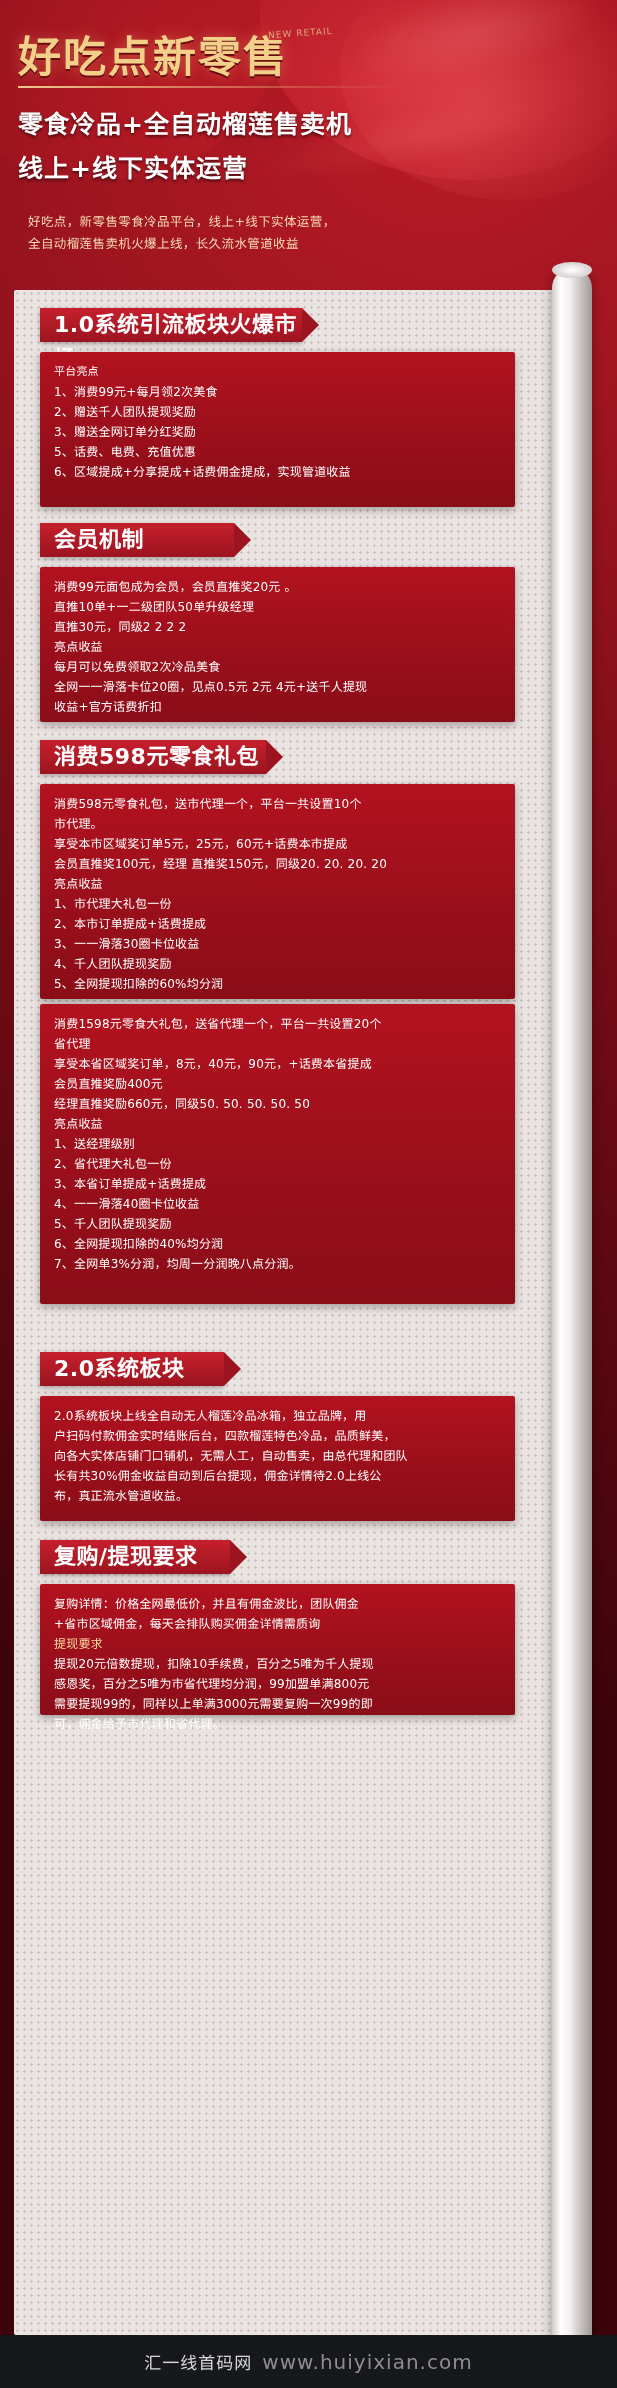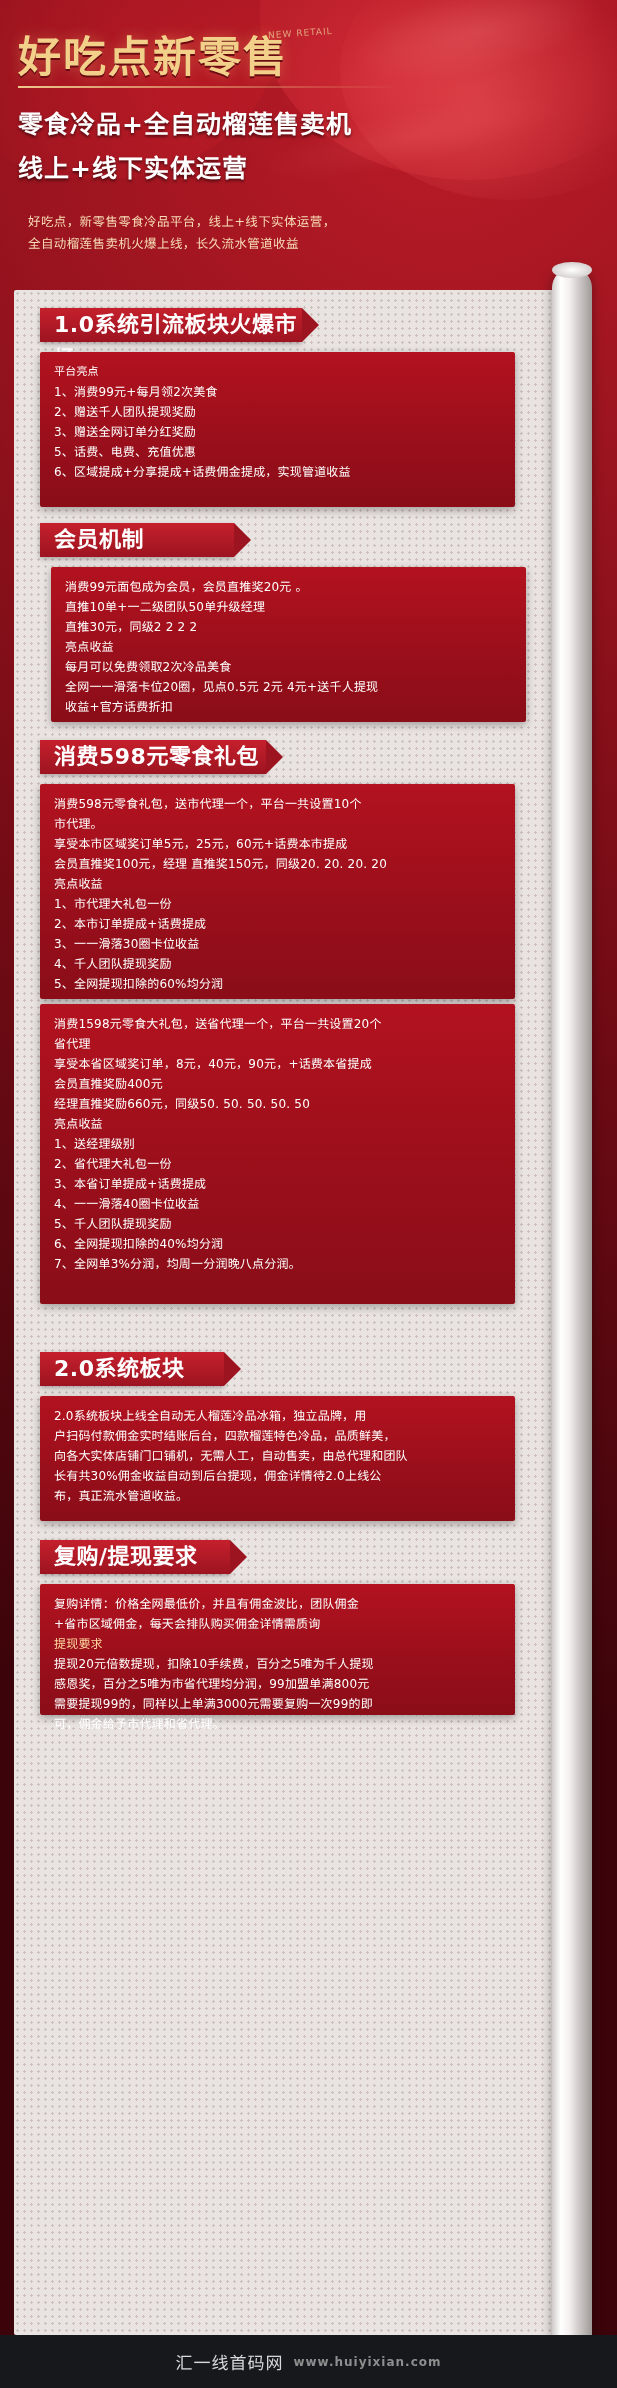--- a/index.html
+++ b/index.html
@@ -114,21 +114,21 @@
   .box p.t{font-size:11px;}
   .box .hl{color:#ffd9a0;}
 
   
   .footer{
     position:absolute;left:0;bottom:0;width:617px;height:53px;
     background:#16181c;color:#d8d8d8;
     display:flex;align-items:center;justify-content:center;
     font-size:17px;letter-spacing:1px;
   }
-  .footer .site{color:#8e8e8e;font-size:12px;margin-left:10px;font-weight:bold;}
+  .footer .site{color:#8e8e8e;font-size:20px;margin-left:10px;}
 </style>
 </head>
 <body>
 
 <div class="page">
 
   <div class="ribbon r1"></div>
   <div class="ribbon r2"></div>
   <div class="ribbon r3"></div>
   <div class="swoosh"></div>
@@ -151,21 +151,21 @@
   <div class="box" style="left:40px;top:352px;width:475px;height:155px;">
     <p class="t">平台亮点</p>
     <p>1、消费99元+每月领2次美食</p>
     <p>2、赠送千人团队提现奖励</p>
     <p>3、赠送全网订单分红奖励</p>
     <p>5、话费、电费、充值优惠</p>
     <p>6、区域提成+分享提成+话费佣金提成，实现管道收益</p>
   </div>
 
   <div class="sec-title" style="left:40px;top:523px;width:180px;">会员机制</div>
-  <div class="box" style="left:51px;top:567px;width:475px;height:155px;">
+  <div class="box" style="left:40px;top:567px;width:475px;height:155px;">
     <p>消费99元面包成为会员，会员直推奖20元 。</p>
     <p>直推10单+一二级团队50单升级经理</p>
     <p>直推30元，同级2 2 2 2</p>
     <p>亮点收益</p>
     <p>每月可以免费领取2次冷品美食</p>
     <p>全网一一滑落卡位20圈，见点0.5元 2元  4元+送千人提现</p>
     <p>收益+官方话费折扣</p>
   </div>
 
   <div class="sec-title" style="left:40px;top:740px;width:212px;">消费598元零食礼包</div>

